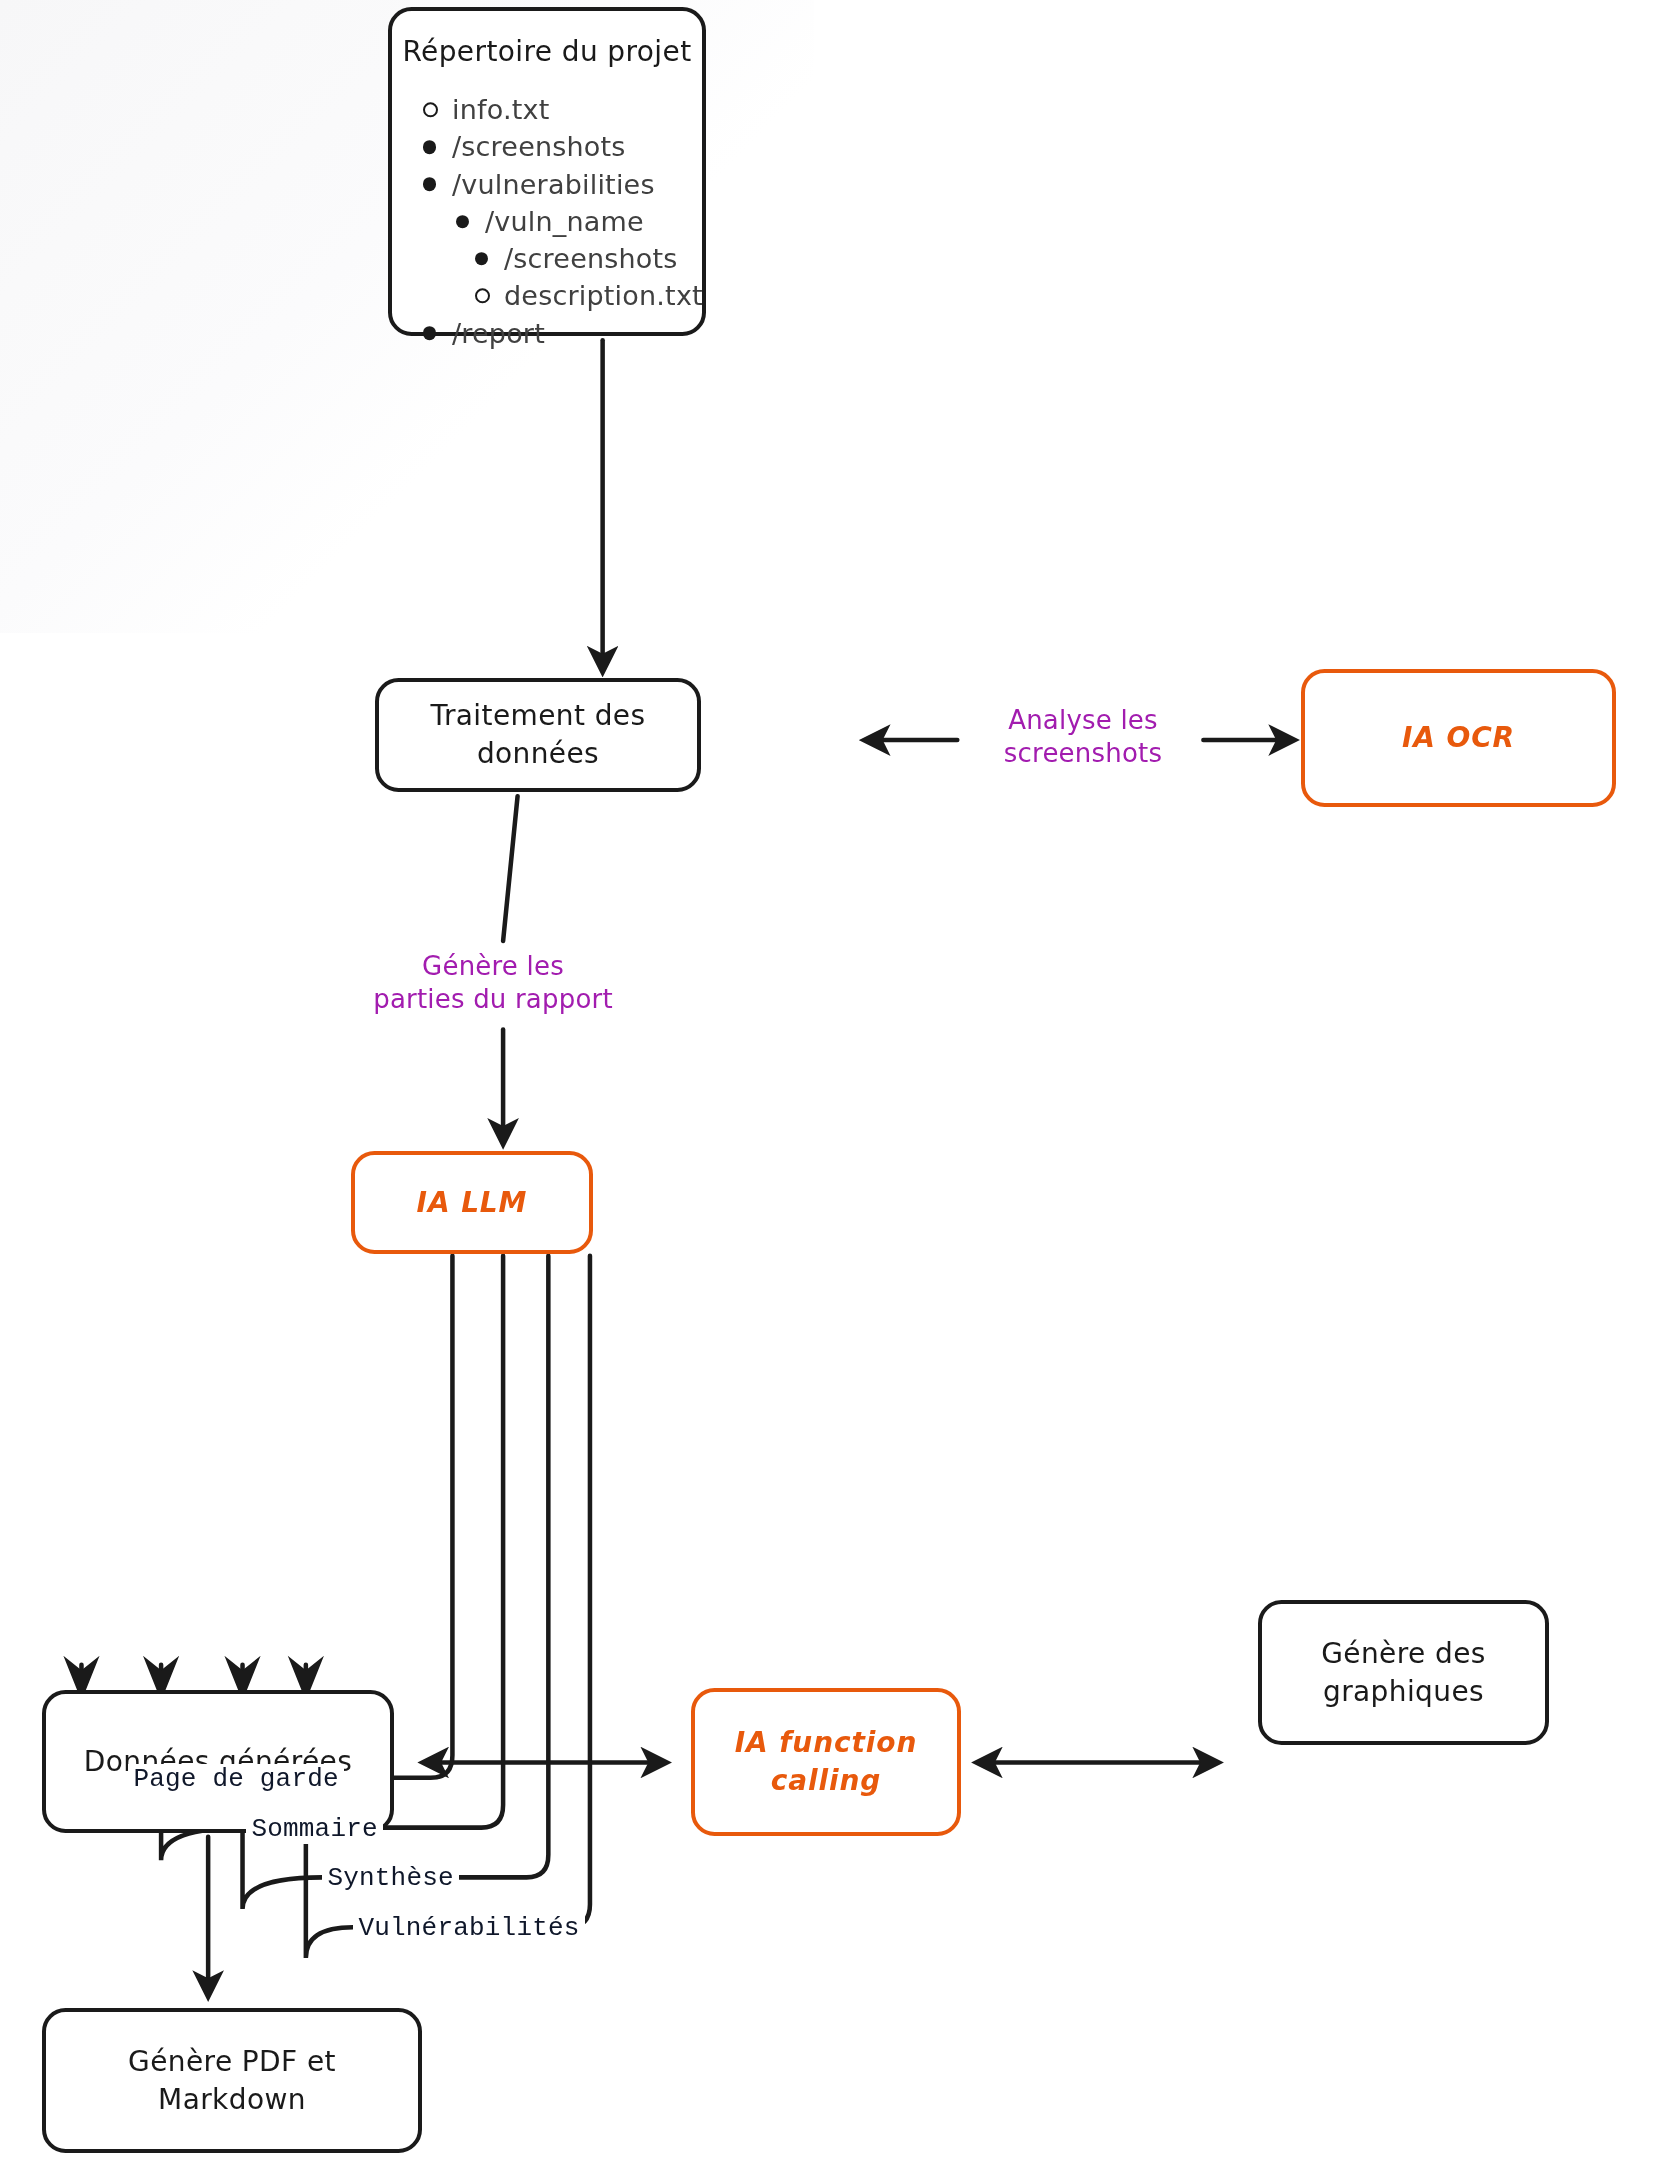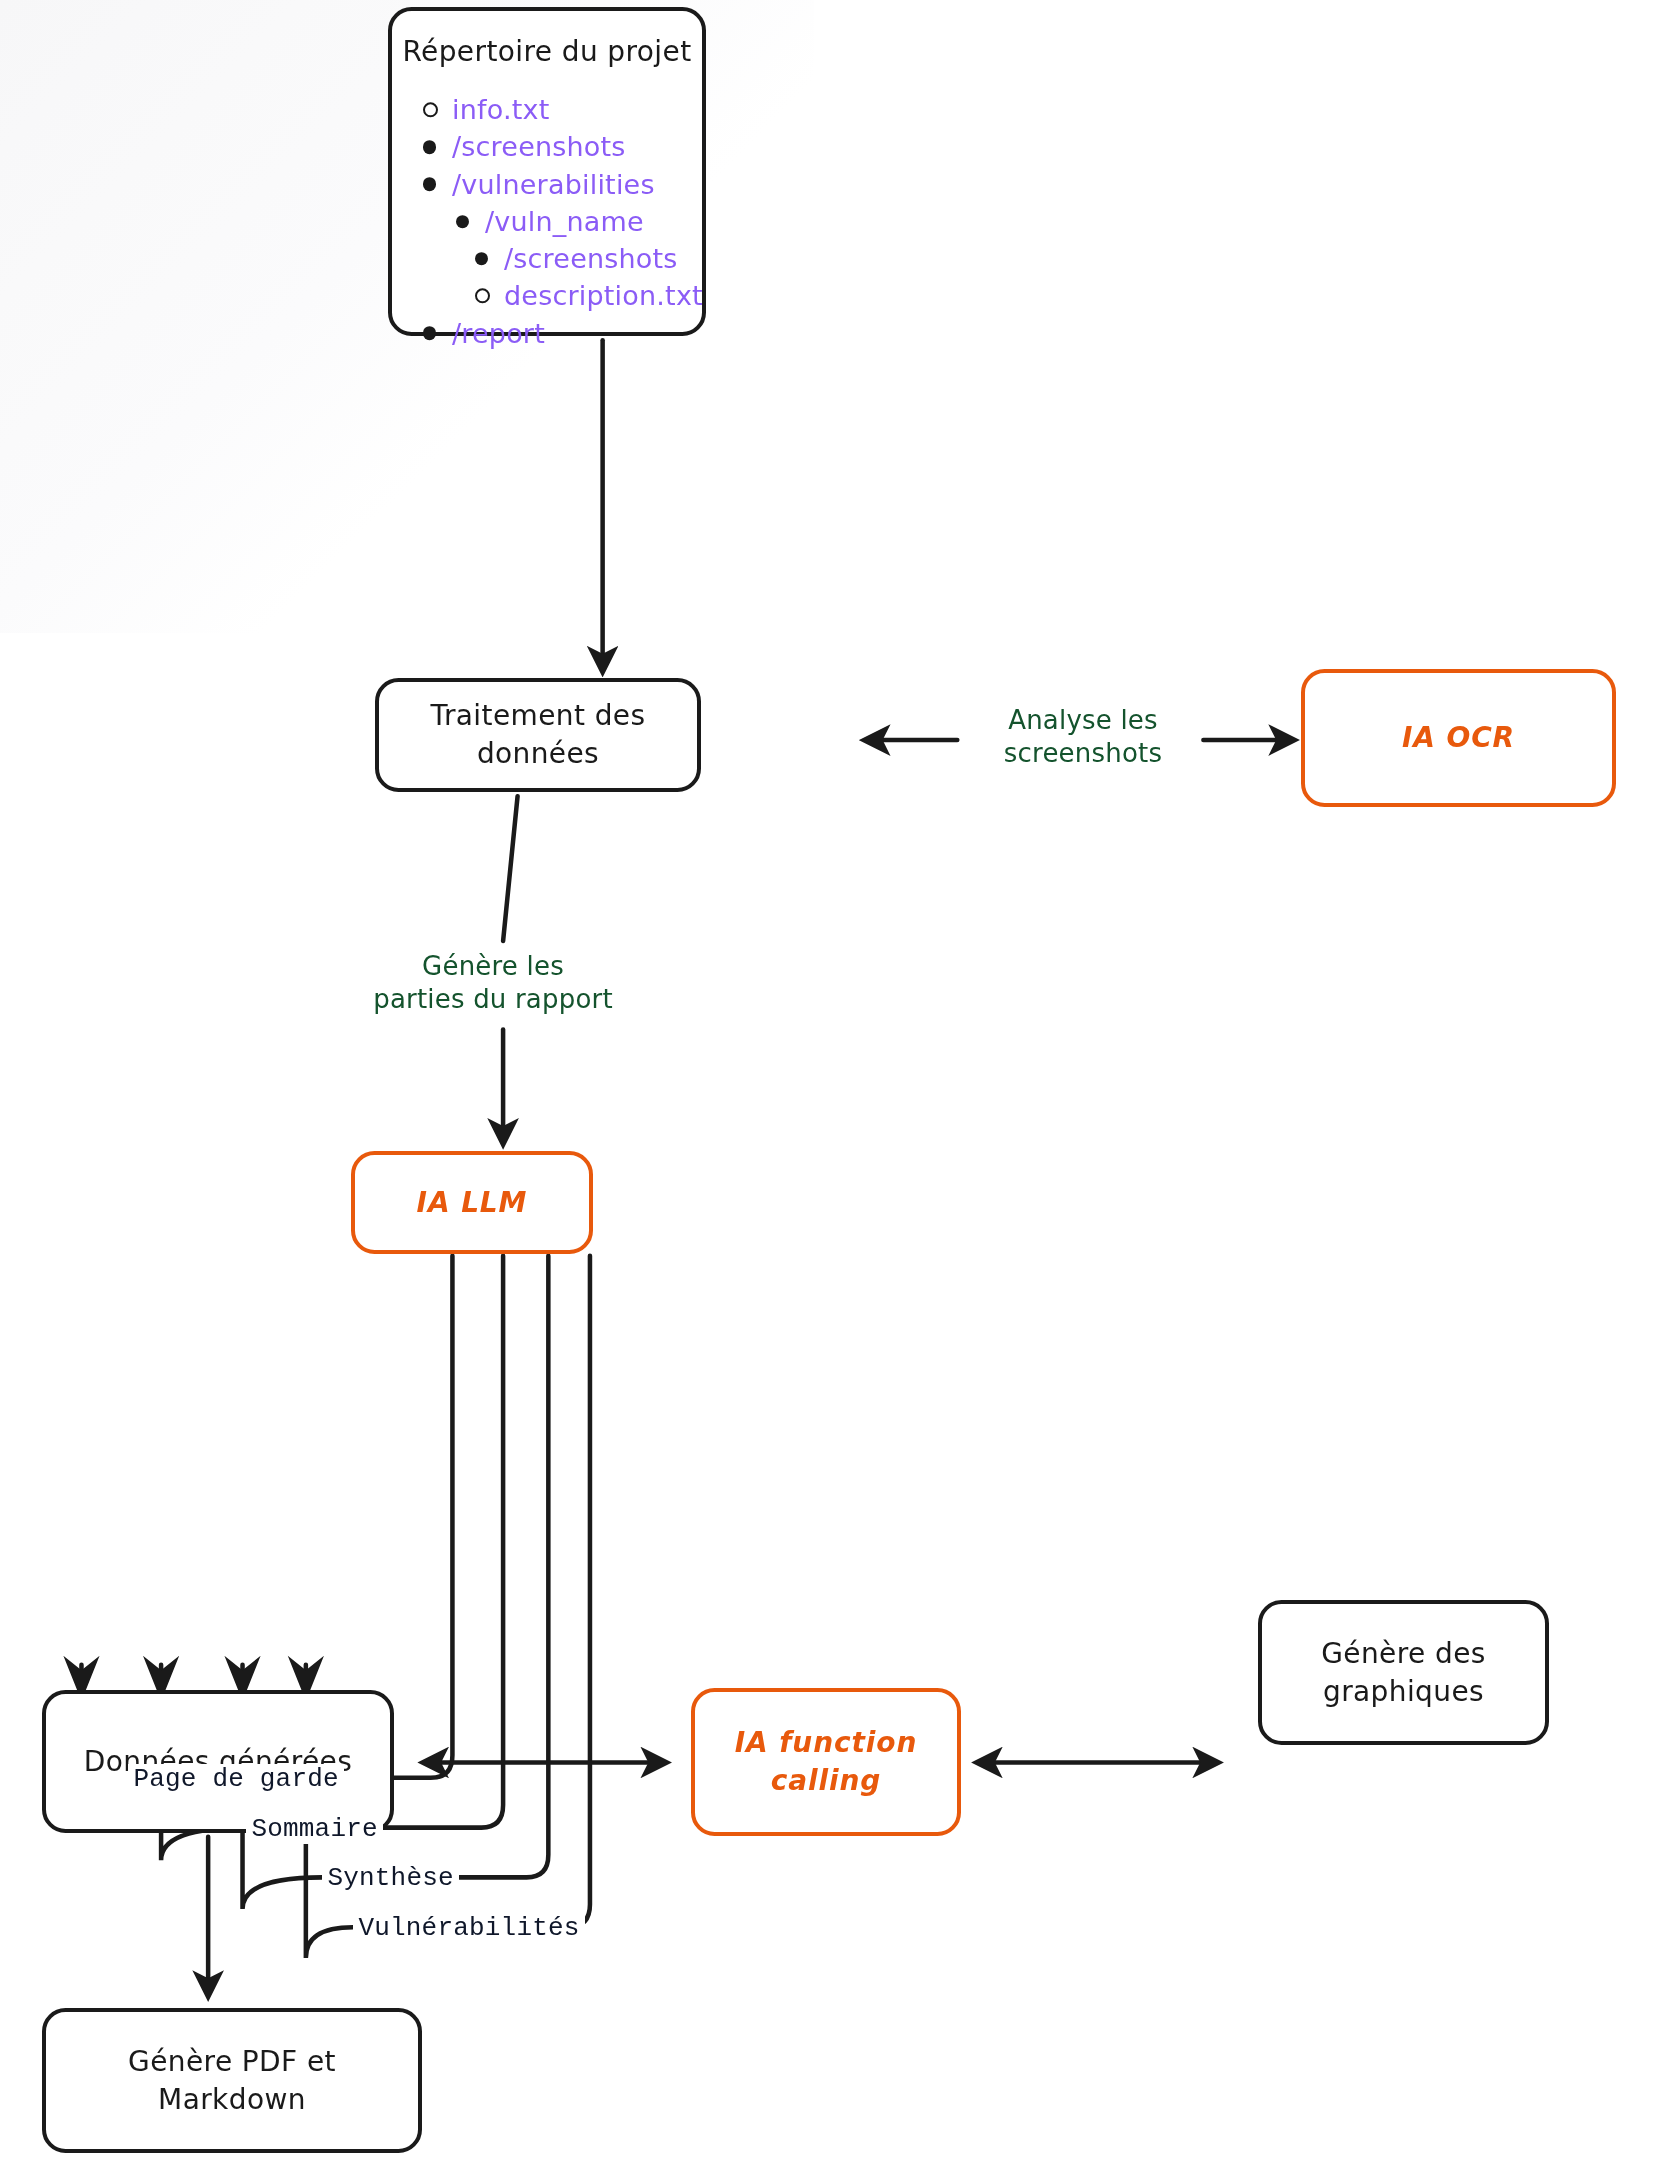--- a/index.html
+++ b/index.html
@@ -83,21 +83,21 @@
     margin-bottom: 23.5px;
   }
   #repertoire-list {
     margin: 0;
     padding: 0 0 0 29px;
     list-style: none;
   }
   #repertoire-list li {
     font-size: 27px;
     line-height: 1.38;
-    color: #8b5cf6;
+    color: #404040;
     position: relative;
     padding-left: 31px;
     text-align: left;
     letter-spacing: 0.2px;
   }
   #repertoire-list li .bullet {
     position: absolute;
     left: 1.8px;
     top: 50%;
     transform: translateY(-50%);
@@ -123,21 +123,21 @@
   #node-funccall   { left: 682px;  top: 1688px; width: 270px; height: 148px; margin-left: 9px; }
   #node-graphiques { left: 1234px; top: 1600px; width: 291px; height: 145px; }
   #node-pdf        { left: 18px;   top: 2008px; width: 380px; height: 145px; }
 
   
   .edge-label {
     position: absolute;
     font-family: "DejaVu Sans", sans-serif;
     font-size: 26px;
     line-height: 1.28;
-    color: #14532d;
+    color: #a21caf;
     text-align: center;
     white-space: pre-line;
     background: #ffffff;
     letter-spacing: 0.2px;
   }
   #label-analyse  { left: 970px; top: 704px;  width: 226px; }
   #label-genere   { left: 349px;  top: 950px; width: 288px; }
   .branch-label {
     position: absolute;
     font-family: Liberation Mono, monospace;

